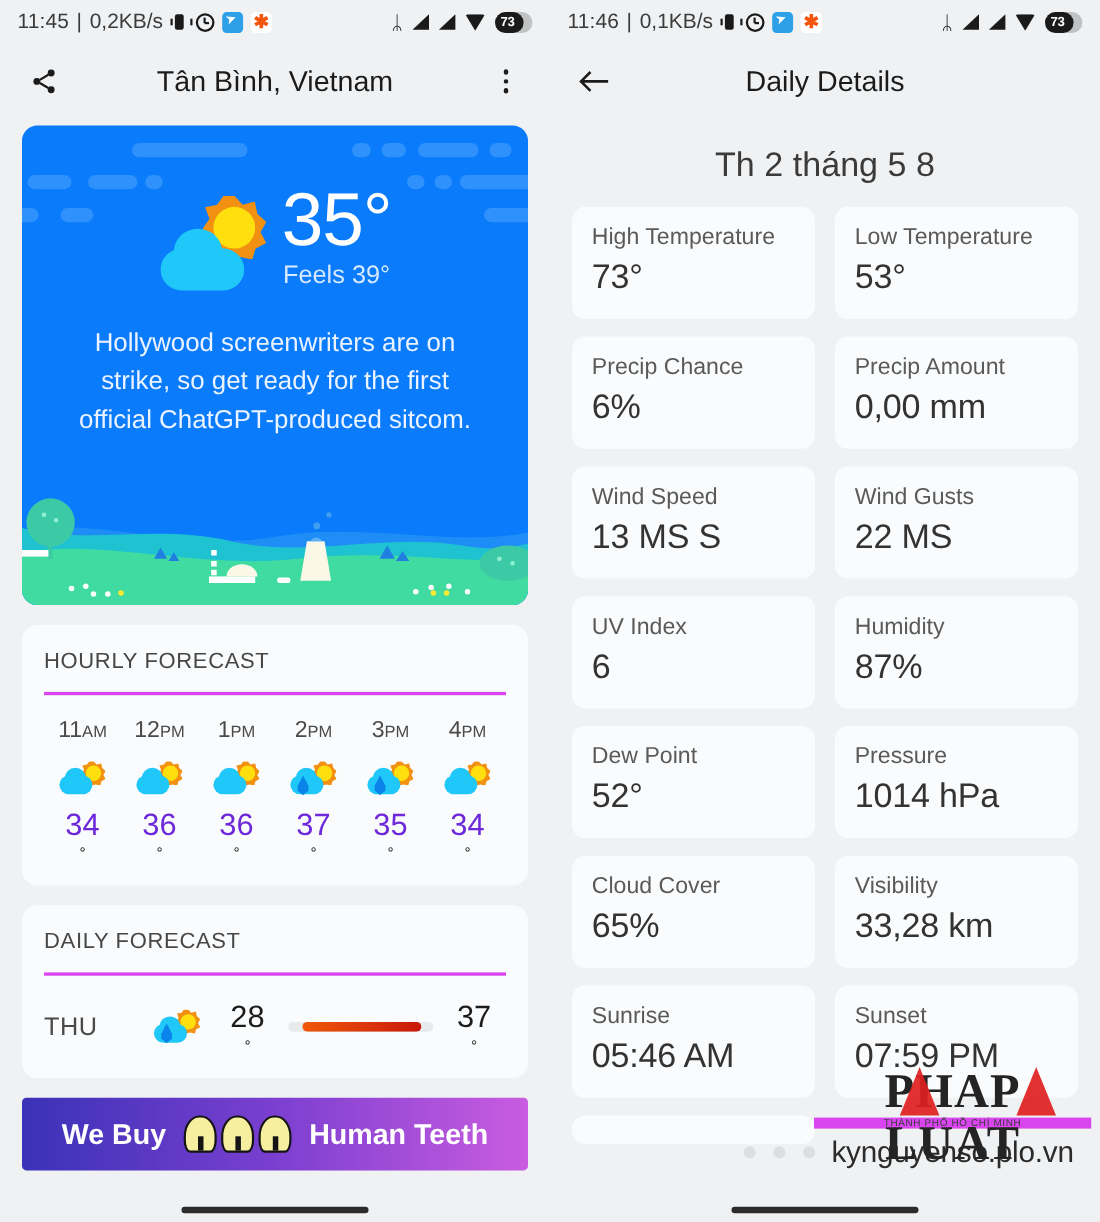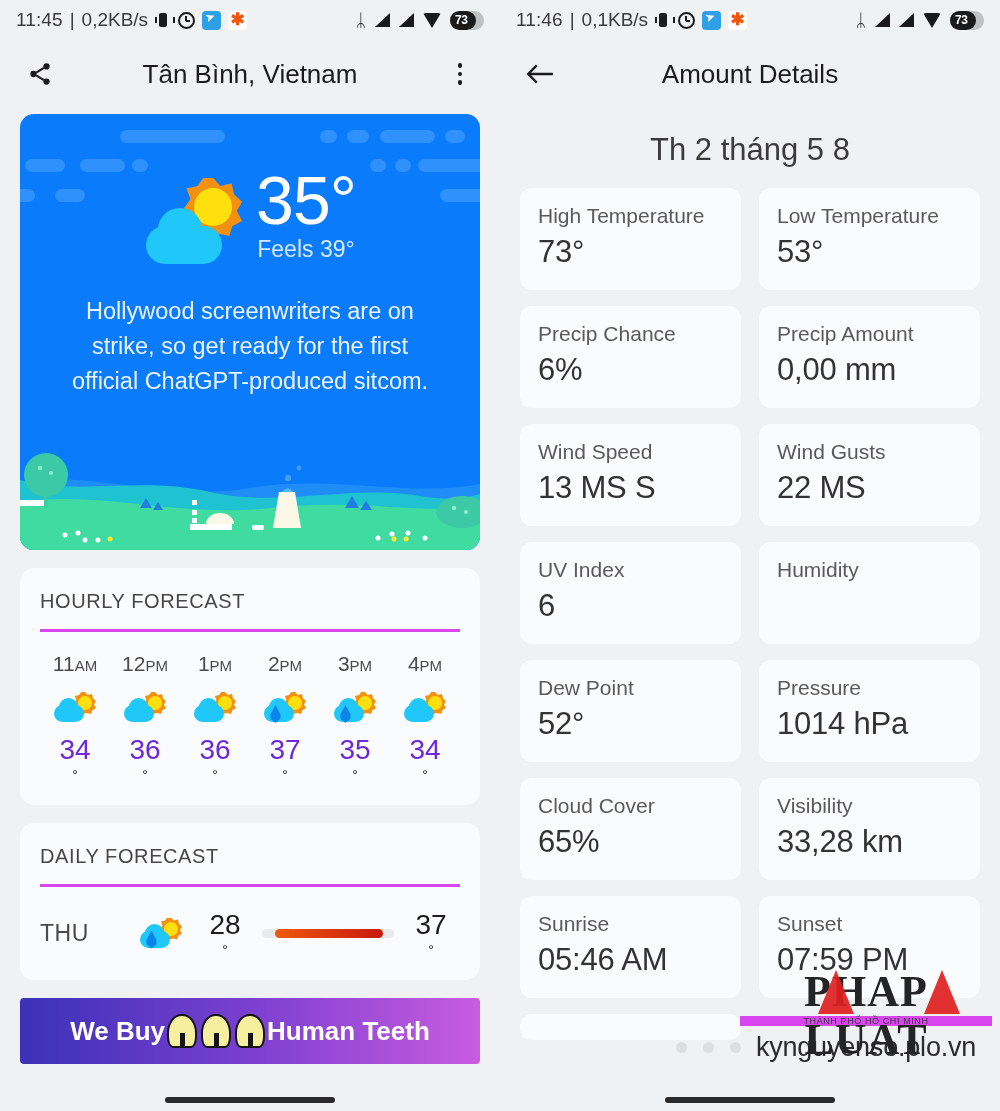--- a/index.html
+++ b/index.html
@@ -183,21 +183,21 @@
   }
   .tempbar .fillbar {
     position: absolute; left: 10%; right: 8%; top: 0; bottom: 0;
     background: linear-gradient(90deg, #f0590a, #c8180a); border-radius: 6px;
   }
 
   
   .ad {
     margin: 18px 20px 0 20px; height: 66px; border-radius: 4px;
     background: linear-gradient(90deg, #3a32b8 0%, #7b3fd0 50%, #c95ce0 100%);
-    display: flex; align-items: center; justify-content: center; gap: 2px;
+    display: flex; align-items: center; justify-content: center; gap: 16px;
     color: #fff; font-size: 26px; font-weight: bold;
   }
   .teeth { display: flex; gap: 4px; }
   .tooth {
     width: 30px; height: 34px; background: #f7efa0; border: 2px solid #141414;
     border-radius: 48% 48% 20% 20% / 56% 56% 32% 32%; position: relative;
   }
   .tooth::after {
     content: ""; position: absolute; left: 11px; bottom: 0; width: 5px; height: 13px;
     background: #141414;
@@ -528,21 +528,21 @@
         </span>
       </div>
     </div>
 
     <div class="appbar">
       <div class="iconbtn">
         <svg width="30" height="26" viewBox="0 0 28 24">
           <path d="M11 4 L3 12 L11 20 M3 12 L26 12" stroke="#1b1b1b" stroke-width="2.2" fill="none"></path>
         </svg>
       </div>
-      <div class="appbar-title">Amount Details</div>
+      <div class="appbar-title">Daily Details</div>
     </div>
 
     <div class="date-head">Th 2 tháng 5 8</div>
 
     <div class="grid">
       <div class="dcard">
         <div class="lbl">High Temperature</div>
         <div class="val">73°</div>
       </div>
       <div class="dcard">
@@ -564,20 +564,21 @@
       <div class="dcard">
         <div class="lbl">Wind Gusts</div>
         <div class="val">22 MS</div>
       </div>
       <div class="dcard">
         <div class="lbl">UV Index</div>
         <div class="val">6</div>
       </div>
       <div class="dcard">
         <div class="lbl">Humidity</div>
+        <div class="val">87%</div>
       </div>
       <div class="dcard">
         <div class="lbl">Dew Point</div>
         <div class="val">52°</div>
       </div>
       <div class="dcard">
         <div class="lbl">Pressure</div>
         <div class="val">1014 hPa</div>
       </div>
       <div class="dcard">

